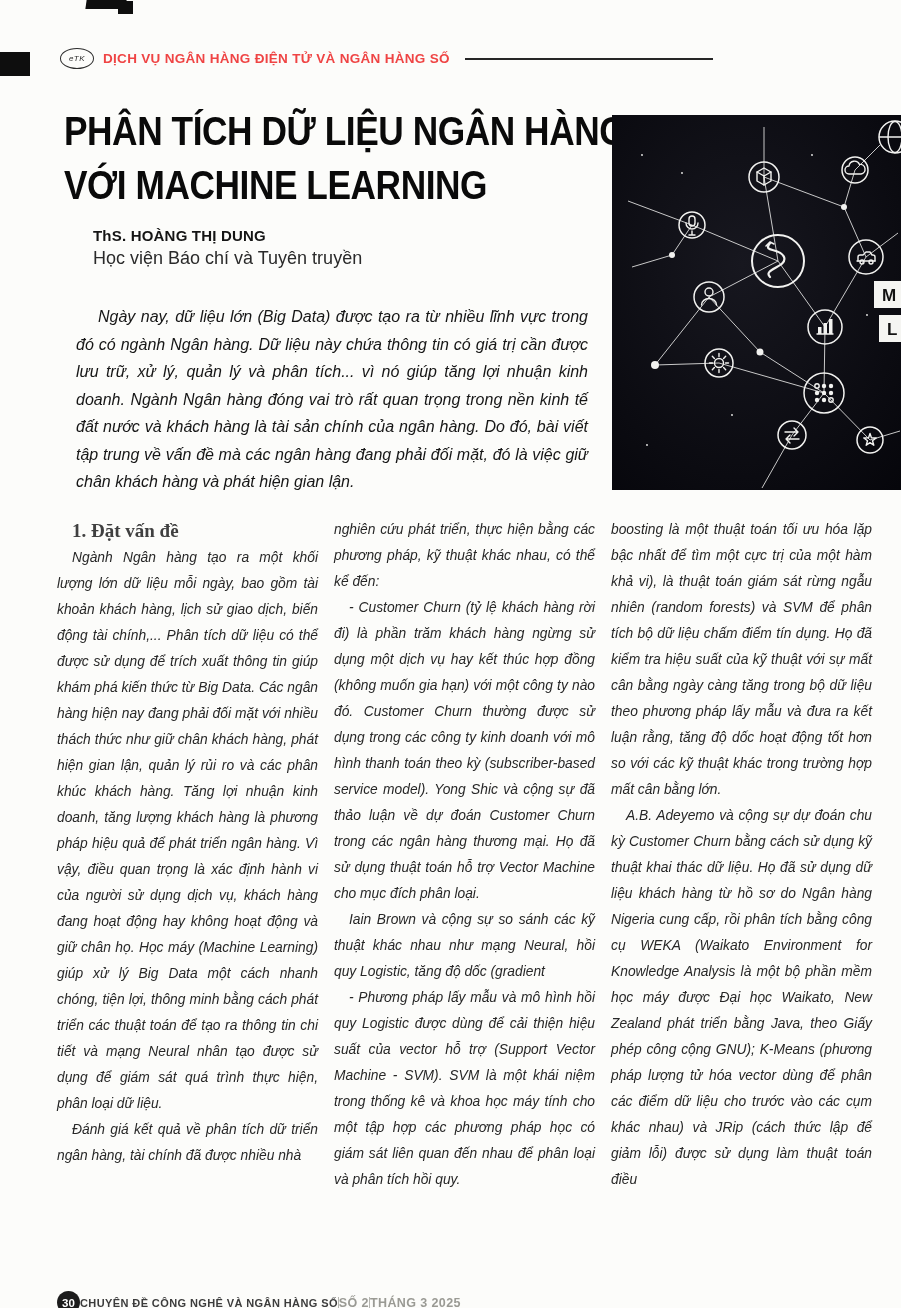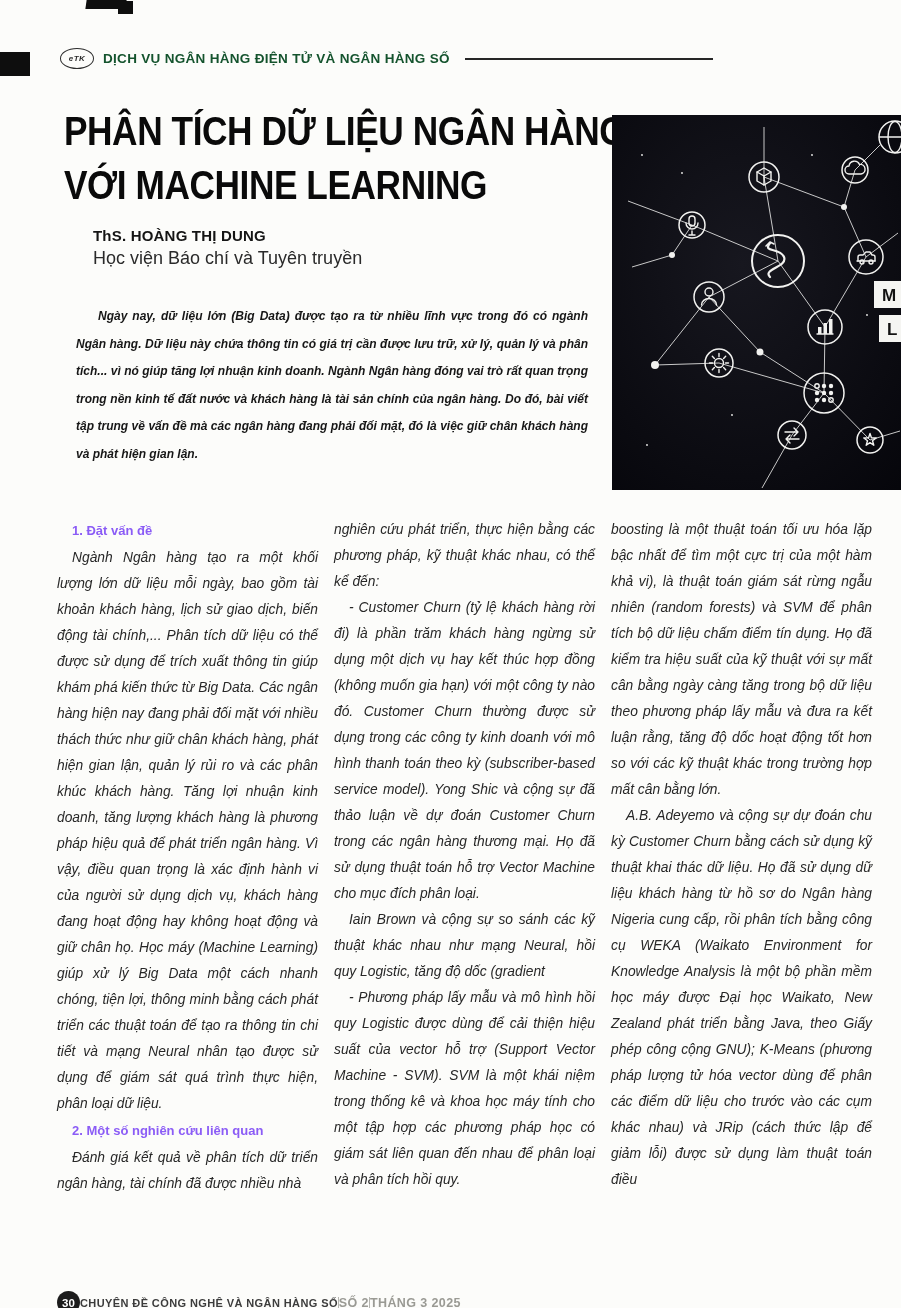--- a/index.html
+++ b/index.html
@@ -11,50 +11,50 @@
   
   .artifact{position:absolute;background:#0e0e0e;}
   .art-top1{left:86px;top:0;width:40px;height:9px;transform:skewX(-8deg);}
   .art-top2{left:118px;top:1px;width:15px;height:13px;}
   .art-tab{left:0;top:52px;width:30px;height:24px;}
   
   .header{position:absolute;left:60px;top:48px;display:flex;align-items:center;gap:9px;}
   .logo{
     width:32px;height:19px;border:1.6px solid #2c2c2c;border-radius:50%;
     display:flex;align-items:center;justify-content:center;
-    font-size:8px;font-style:italic;font-weight:bold;color:#2c2c2c;letter-spacing:.5px;
-  }
-  .journal-title{font-size:13.5px;font-weight:bold;color:#14532d;letter-spacing:.3px;white-space:nowrap;}
+    font-size:8px;font-style:italic;font-weight:normal;color:#2c2c2c;letter-spacing:.5px;
+  }
+  .journal-title{font-size:13.5px;font-weight:bold;color:#ef4444;letter-spacing:.3px;white-space:nowrap;}
   .header-rule{width:248px;height:2px;background:#262626;margin-left:6px;}
   
   .title-block{position:absolute;left:64px;top:104px;width:560px;}
   .title-line{
     font-size:41px;font-weight:bold;color:#0a0a0a;line-height:54px;letter-spacing:-.5px;
     transform:scaleX(.86);transform-origin:left center;white-space:nowrap;
   }
   .author-block{position:absolute;left:64px;top:227px;margin-left:29px;}
   .author{font-size:15px;font-weight:bold;color:#141414;letter-spacing:.2px;}
   .affiliation{font-size:18px;color:#2a2a2a;margin-top:4px;}
   
   .abstract{
     position:absolute;left:76px;top:303px;width:512px;
-    font-size:12px;font-weight:bold;font-style:italic;color:#161616;
+    font-size:16px;font-weight:normal;font-style:italic;color:#161616;
     line-height:27.5px;text-align:justify;text-indent:22px;
   }
   
   .hero{position:absolute;left:612px;top:115px;width:289px;height:375px;overflow:hidden;}
   .hero svg{display:block;}
   
   .columns{position:absolute;left:57px;top:517px;width:816px;display:flex;gap:16px;}
   .col{flex:0 0 261px;font-size:13.8px;line-height:26px;color:#272727;text-align:justify;}
   .col p{margin:0;font-style:italic;}
   .col p.indent{text-indent:15px;}
   .col h3{
-    margin:1px 0 1px 0;font-size:13px;font-weight:bold;color:#8b5cf6;
-    text-indent:15px;line-height:26px;
+    margin:1px 0 1px 0;font-size:19px;font-weight:bold;color:#404040;
+    text-indent:15px;line-height:26px;font-family:Liberation Serif, serif;
   }
   
   .footer{position:absolute;left:57px;top:1247px;display:flex;align-items:center;gap:0;margin-top:44px;}
   .page-num{
     width:23px;height:23px;border-radius:50%;background:#1c1c1c;color:#fff;
     display:flex;align-items:center;justify-content:center;font-size:11.5px;font-weight:bold;
   }
   .footer-section{font-size:11px;font-weight:bold;color:#3c3c3c;letter-spacing:.4px;}
   .footer-sep{width:1px;height:11px;background:#b5b5b0;}
   .footer-dim{font-size:12.5px;font-weight:bold;color:#9a9a94;letter-spacing:.4px;}
@@ -219,21 +219,20 @@
         <rect x="267" y="200" width="46" height="27" fill="#f5f5f2"></rect>
         <text x="275" y="220" font-family="Liberation Sans, sans-serif" font-size="17" font-weight="bold" fill="#121212">L</text>
       </g>
     </svg>
   </div>
 
   <div class="columns">
     <div class="col">
       <h3>1. Đặt vấn đề</h3>
       <p class="indent">Ngành Ngân hàng tạo ra một khối lượng lớn dữ liệu mỗi ngày, bao gồm tài khoản khách hàng, lịch sử giao dịch, biến động tài chính,... Phân tích dữ liệu có thể được sử dụng để trích xuất thông tin giúp khám phá kiến thức từ Big Data. Các ngân hàng hiện nay đang phải đối mặt với nhiều thách thức như giữ chân khách hàng, phát hiện gian lận, quản lý rủi ro và các phân khúc khách hàng. Tăng lợi nhuận kinh doanh, tăng lượng khách hàng là phương pháp hiệu quả để phát triển ngân hàng. Vì vậy, điều quan trọng là xác định hành vi của người sử dụng dịch vụ, khách hàng đang hoạt động hay không hoạt động và giữ chân họ. Học máy (Machine Learning) giúp xử lý Big Data một cách nhanh chóng, tiện lợi, thông minh bằng cách phát triển các thuật toán để tạo ra thông tin chi tiết và mạng Neural nhân tạo được sử dụng để giám sát quá trình thực hiện, phân loại dữ liệu.</p>
-      <h3>2. Một số nghiên cứu liên quan</h3>
       <p class="indent">Đánh giá kết quả về phân tích dữ triển ngân hàng, tài chính đã được nhiều nhà</p>
     </div>
     <div class="col">
       <p>nghiên cứu phát triển, thực hiện bằng các phương pháp, kỹ thuật khác nhau, có thể kể đến:</p>
       <p class="indent">- Customer Churn (tỷ lệ khách hàng rời đi) là phần trăm khách hàng ngừng sử dụng một dịch vụ hay kết thúc hợp đồng (không muốn gia hạn) với một công ty nào đó. Customer Churn thường được sử dụng trong các công ty kinh doanh với mô hình thanh toán theo kỳ (subscriber-based service model). Yong Shic và cộng sự đã thảo luận về dự đoán Customer Churn trong các ngân hàng thương mại. Họ đã sử dụng thuật toán hỗ trợ Vector Machine cho mục đích phân loại.</p>
       <p class="indent">Iain Brown và cộng sự so sánh các kỹ thuật khác nhau như mạng Neural, hồi quy Logistic, tăng độ dốc (gradient</p>
       <p class="indent">- Phương pháp lấy mẫu và mô hình hồi quy Logistic được dùng để cải thiện hiệu suất của vector hỗ trợ (Support Vector Machine - SVM). SVM là một khái niệm trong thống kê và khoa học máy tính cho một tập hợp các phương pháp học có giám sát liên quan đến nhau để phân loại và phân tích hồi quy.</p>
     </div>
     <div class="col">
       <p>boosting là một thuật toán tối ưu hóa lặp bậc nhất để tìm một cực trị của một hàm khả vi), là thuật toán giám sát rừng ngẫu nhiên (random forests) và SVM để phân tích bộ dữ liệu chấm điểm tín dụng. Họ đã kiểm tra hiệu suất của kỹ thuật với sự mất cân bằng ngày càng tăng trong bộ dữ liệu theo phương pháp lấy mẫu và đưa ra kết luận rằng, tăng độ dốc hoạt động tốt hơn so với các kỹ thuật khác trong trường hợp mất cân bằng lớn.</p>

